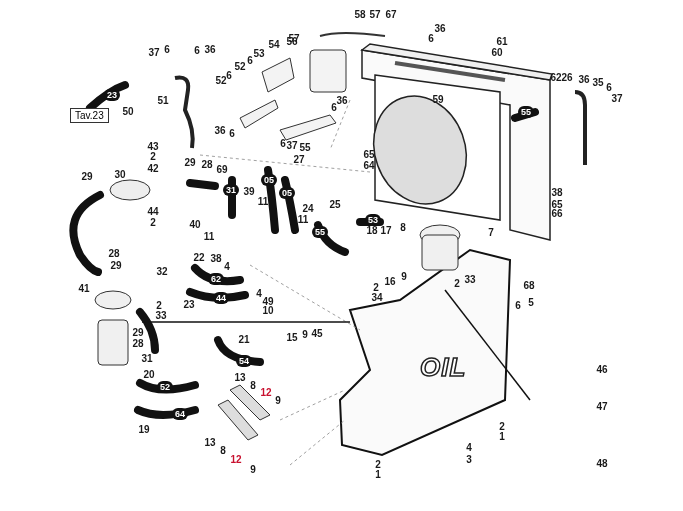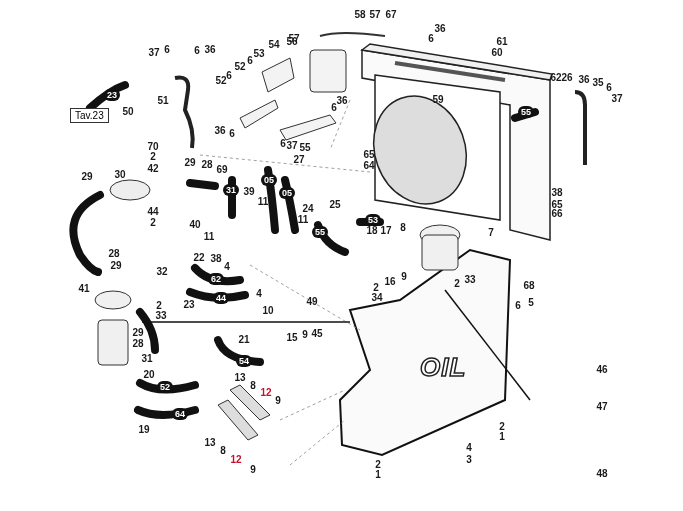--- a/index.html
+++ b/index.html
@@ -133,21 +133,21 @@
       <div class="lbl" style="left: 567px; top: 78px; text-align: center;">26</div>
       <div class="lbl" style="left: 584px; top: 80px;">36</div>
       <div class="lbl" style="left: 598px; top: 83px;">35</div>
       <div class="lbl" style="left: 609px; top: 88px;">6</div>
       <div class="lbl" style="left: 617px; top: 99px;">37</div>
       <div class="lbl" style="left: 369px; top: 155px;">65</div>
       <div class="lbl" style="left: 369px; top: 166px;">64</div>
       <div class="lbl" style="left: 557px; top: 193px;">38</div>
       <div class="lbl" style="left: 557px; top: 205px;">65</div>
       <div class="lbl" style="left: 557px; top: 214px;">66</div>
-      <div class="lbl" style="left: 153px; top: 147px;">70</div>
+      <div class="lbl" style="left: 153px; top: 147px;">43</div>
       <div class="lbl" style="left: 153px; top: 157px;">2</div>
       <div class="lbl" style="left: 153px; top: 169px;">42</div>
       <div class="lbl" style="left: 190px; top: 163px;">29</div>
       <div class="lbl" style="left: 207px; top: 165px;">28</div>
       <div class="lbl" style="left: 222px; top: 170px;">69</div>
       <div class="lbl" style="left: 271px; top: 160px; margin-left: 28px;">27</div>
       <div class="lbl" style="left: 87px; top: 177px;">29</div>
       <div class="lbl" style="left: 104px; top: 175px; margin-left: 16px;">30</div>
       <div class="lbl" style="left: 249px; top: 192px;">39</div>
       <div class="lbl" style="left: 263px; top: 202px;">11</div>
@@ -173,21 +173,21 @@
       <div class="lbl" style="left: 404px; top: 277px;">9</div>
       <div class="lbl" style="left: 457px; top: 284px;">2</div>
       <div class="lbl" style="left: 470px; top: 280px;">33</div>
       <div class="lbl" style="left: 529px; top: 286px;">68</div>
       <div class="lbl" style="left: 518px; top: 306px;">6</div>
       <div class="lbl" style="left: 531px; top: 303px;">5</div>
       <div class="lbl" style="left: 376px; top: 288px;">2</div>
       <div class="lbl" style="left: 377px; top: 298px;">34</div>
       <div class="lbl" style="left: 189px; top: 305px;">23</div>
       <div class="lbl" style="left: 259px; top: 294px;">4</div>
-      <div class="lbl" style="left: 268px; top: 302px; margin-left: 44px;">49</div>
+      <div class="lbl" style="left: 268px; top: 302px;">49</div>
       <div class="lbl" style="left: 268px; top: 311px;">10</div>
       <div class="lbl" style="left: 159px; top: 306px;">2</div>
       <div class="lbl" style="left: 161px; top: 316px;">33</div>
       <div class="lbl" style="left: 138px; top: 333px;">29</div>
       <div class="lbl" style="left: 138px; top: 344px;">28</div>
       <div class="lbl" style="left: 147px; top: 359px;">31</div>
       <div class="lbl" style="left: 244px; top: 340px;">21</div>
       <div class="lbl" style="left: 292px; top: 338px;">15</div>
       <div class="lbl" style="left: 305px; top: 335px;">9</div>
       <div class="lbl" style="left: 317px; top: 334px;">45</div>
@@ -196,21 +196,21 @@
       <div class="lbl" style="left: 253px; top: 386px;">8</div>
       <div class="lbl red" style="left: 266px; top: 393px;">12</div>
       <div class="lbl" style="left: 278px; top: 401px;">9</div>
       <div class="lbl" style="left: 144px; top: 430px;">19</div>
       <div class="lbl" style="left: 210px; top: 443px;">13</div>
       <div class="lbl" style="left: 223px; top: 451px;">8</div>
       <div class="lbl red" style="left: 236px; top: 460px;">12</div>
       <div class="lbl" style="left: 253px; top: 470px;">9</div>
       <div class="lbl" style="left: 602px; top: 370px;">46</div>
       <div class="lbl" style="left: 602px; top: 407px;">47</div>
-      <div class="lbl" style="left: 602px; top: 474px;">48</div>
+      <div class="lbl" style="left: 602px; top: 464px;">48</div>
       <div class="lbl" style="left: 502px; top: 427px;">2</div>
       <div class="lbl" style="left: 502px; top: 437px;">1</div>
       <div class="lbl" style="left: 469px; top: 448px;">4</div>
       <div class="lbl" style="left: 469px; top: 460px;">3</div>
       <div class="lbl" style="left: 378px; top: 465px;">2</div>
       <div class="lbl" style="left: 378px; top: 475px;">1</div>
     </div>
   <div id="badges">
       <div class="badge" style="left: 112px; top: 95px;">23</div>
       <div class="badge" style="left: 526px; top: 112px;">55</div>

